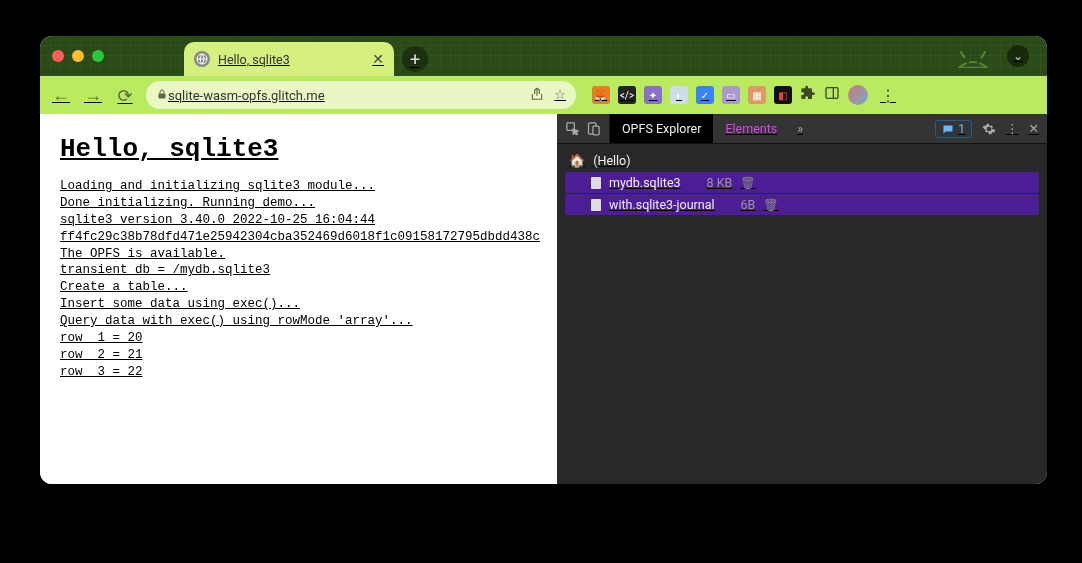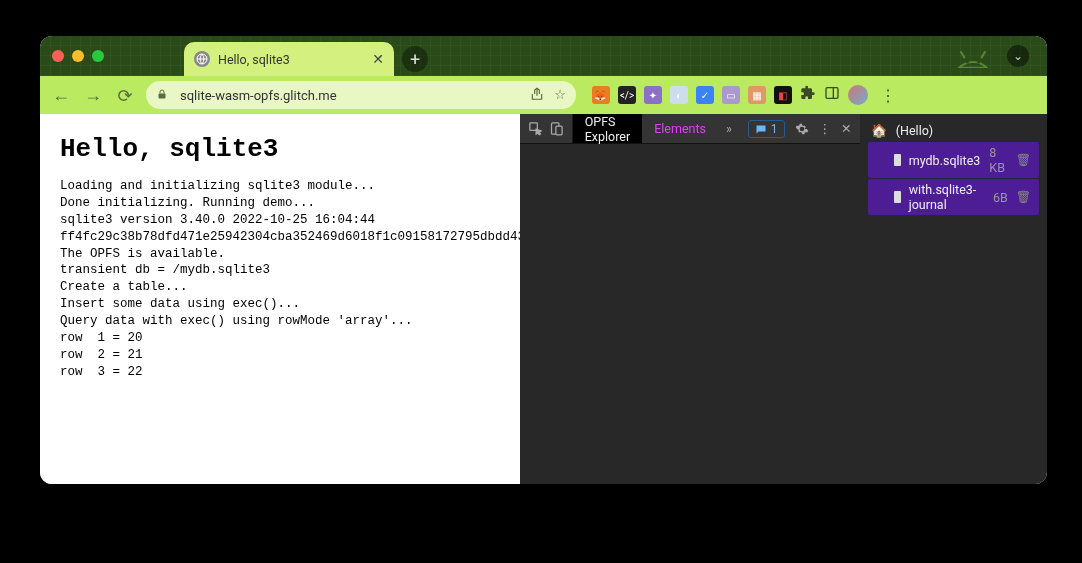--- a/index.html
+++ b/index.html
@@ -14,20 +14,21 @@
   .window {
     position: absolute;
     top: 36px;
     left: 40px;
     width: 1007px;
     height: 448px;
     border-radius: 12px;
     overflow: hidden;
     box-shadow: 0 25px 50px rgba(0,0,0,0.6);
     background: #fff;
+    text-decoration: underline;
   }
   
   .tabstrip {
     height: 40px;
     background: #2a4b18;
     background-image:
       repeating-linear-gradient(0deg, rgba(255,255,255,0.03) 0 1px, transparent 1px 10px),
       repeating-linear-gradient(90deg, rgba(255,255,255,0.03) 0 1px, transparent 1px 10px);
     display: flex;
     align-items: flex-end;
@@ -102,21 +103,21 @@
   }
   .navbtn { color: #5a6b3f; font-size: 18px; width: 22px; text-align: center; cursor: pointer; }
   .omnibox {
     flex: 0 0 430px;
     height: 28px;
     background: #e8f7c4;
     border-radius: 14px;
     display: flex;
     align-items: center;
     padding: 0 10px;
-    gap: 12px;
+    gap: 0;
     font-size: 13px;
     color: #333;
   }
   .lock { width: 12px; height: 12px; }
   .omni-url { flex: 1; }
   .omni-right { display: flex; gap: 10px; color: #5a6b3f; }
   .ext-icons {
     display: flex;
     gap: 8px;
     align-items: center;
@@ -156,21 +157,21 @@
     white-space: pre;
     color: #000;
   }
   
   .devtools {
     flex: 1;
     background: #282828;
     color: #ccc;
     font-size: 12.5px;
     display: flex;
-    flex-direction: row;
+    flex-direction: column;
   }
   .dt-tabs {
     height: 30px;
     background: #343434;
     display: flex;
     align-items: stretch;
     border-bottom: 1px solid #111;
   }
   .dt-iconbox {
     display: flex; align-items: center; gap: 6px;
@@ -210,21 +211,21 @@
     padding: 6px 0 0 8px;
   }
   .tree-row {
     display: flex; align-items: center;
     gap: 8px;
     padding: 3px 8px 3px 4px;
     color: #ddd;
   }
   .tree-row.child { padding-left: 26px; background: #4c1d95; margin: 1px 8px 1px 0; border-radius: 2px; }
   .tree-row .name { color: #eee; }
-  .tree-row .size { color: #999; margin-left: 1px; }
+  .tree-row .size { color: #999; margin-left: 18px; }
   .folder-icon { font-size: 13px; }
   .file-icon {
     width: 10px; height: 12px;
     background: #ddd;
     border-radius: 1px;
     position: relative;
     display: inline-block;
   }
   .trash { color: #888; cursor: pointer; font-size: 12px; }
 </style>

